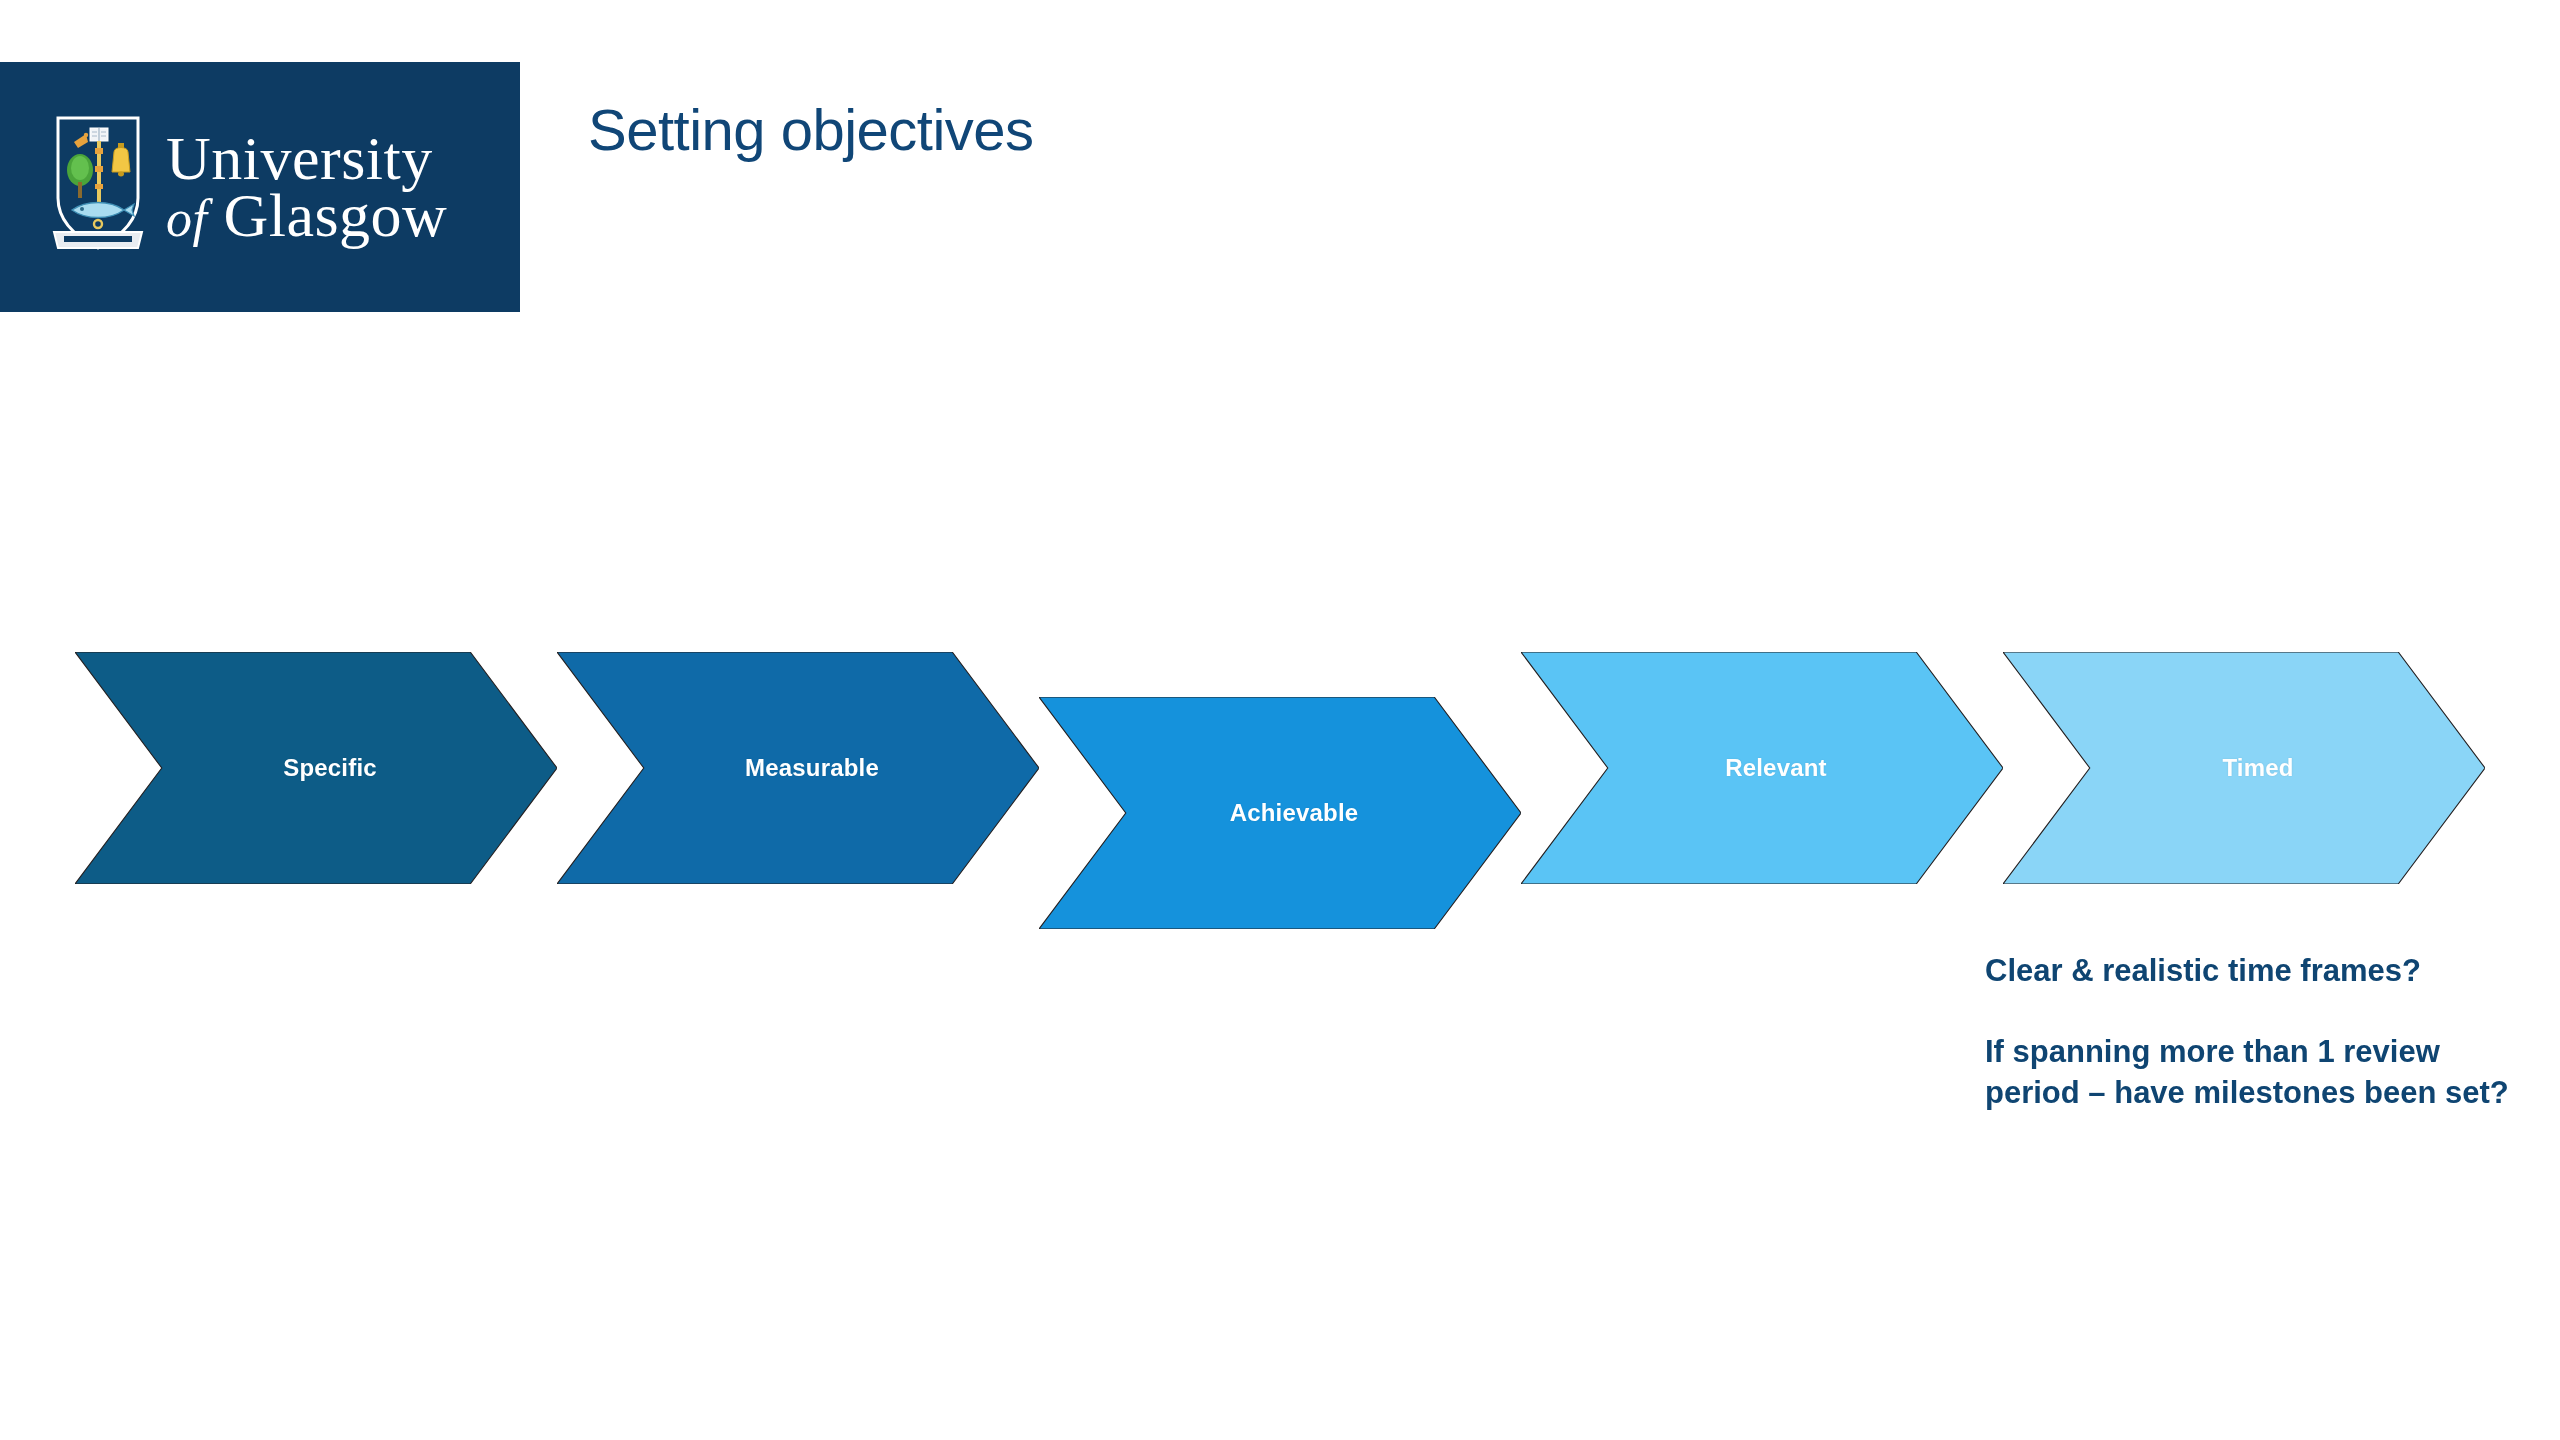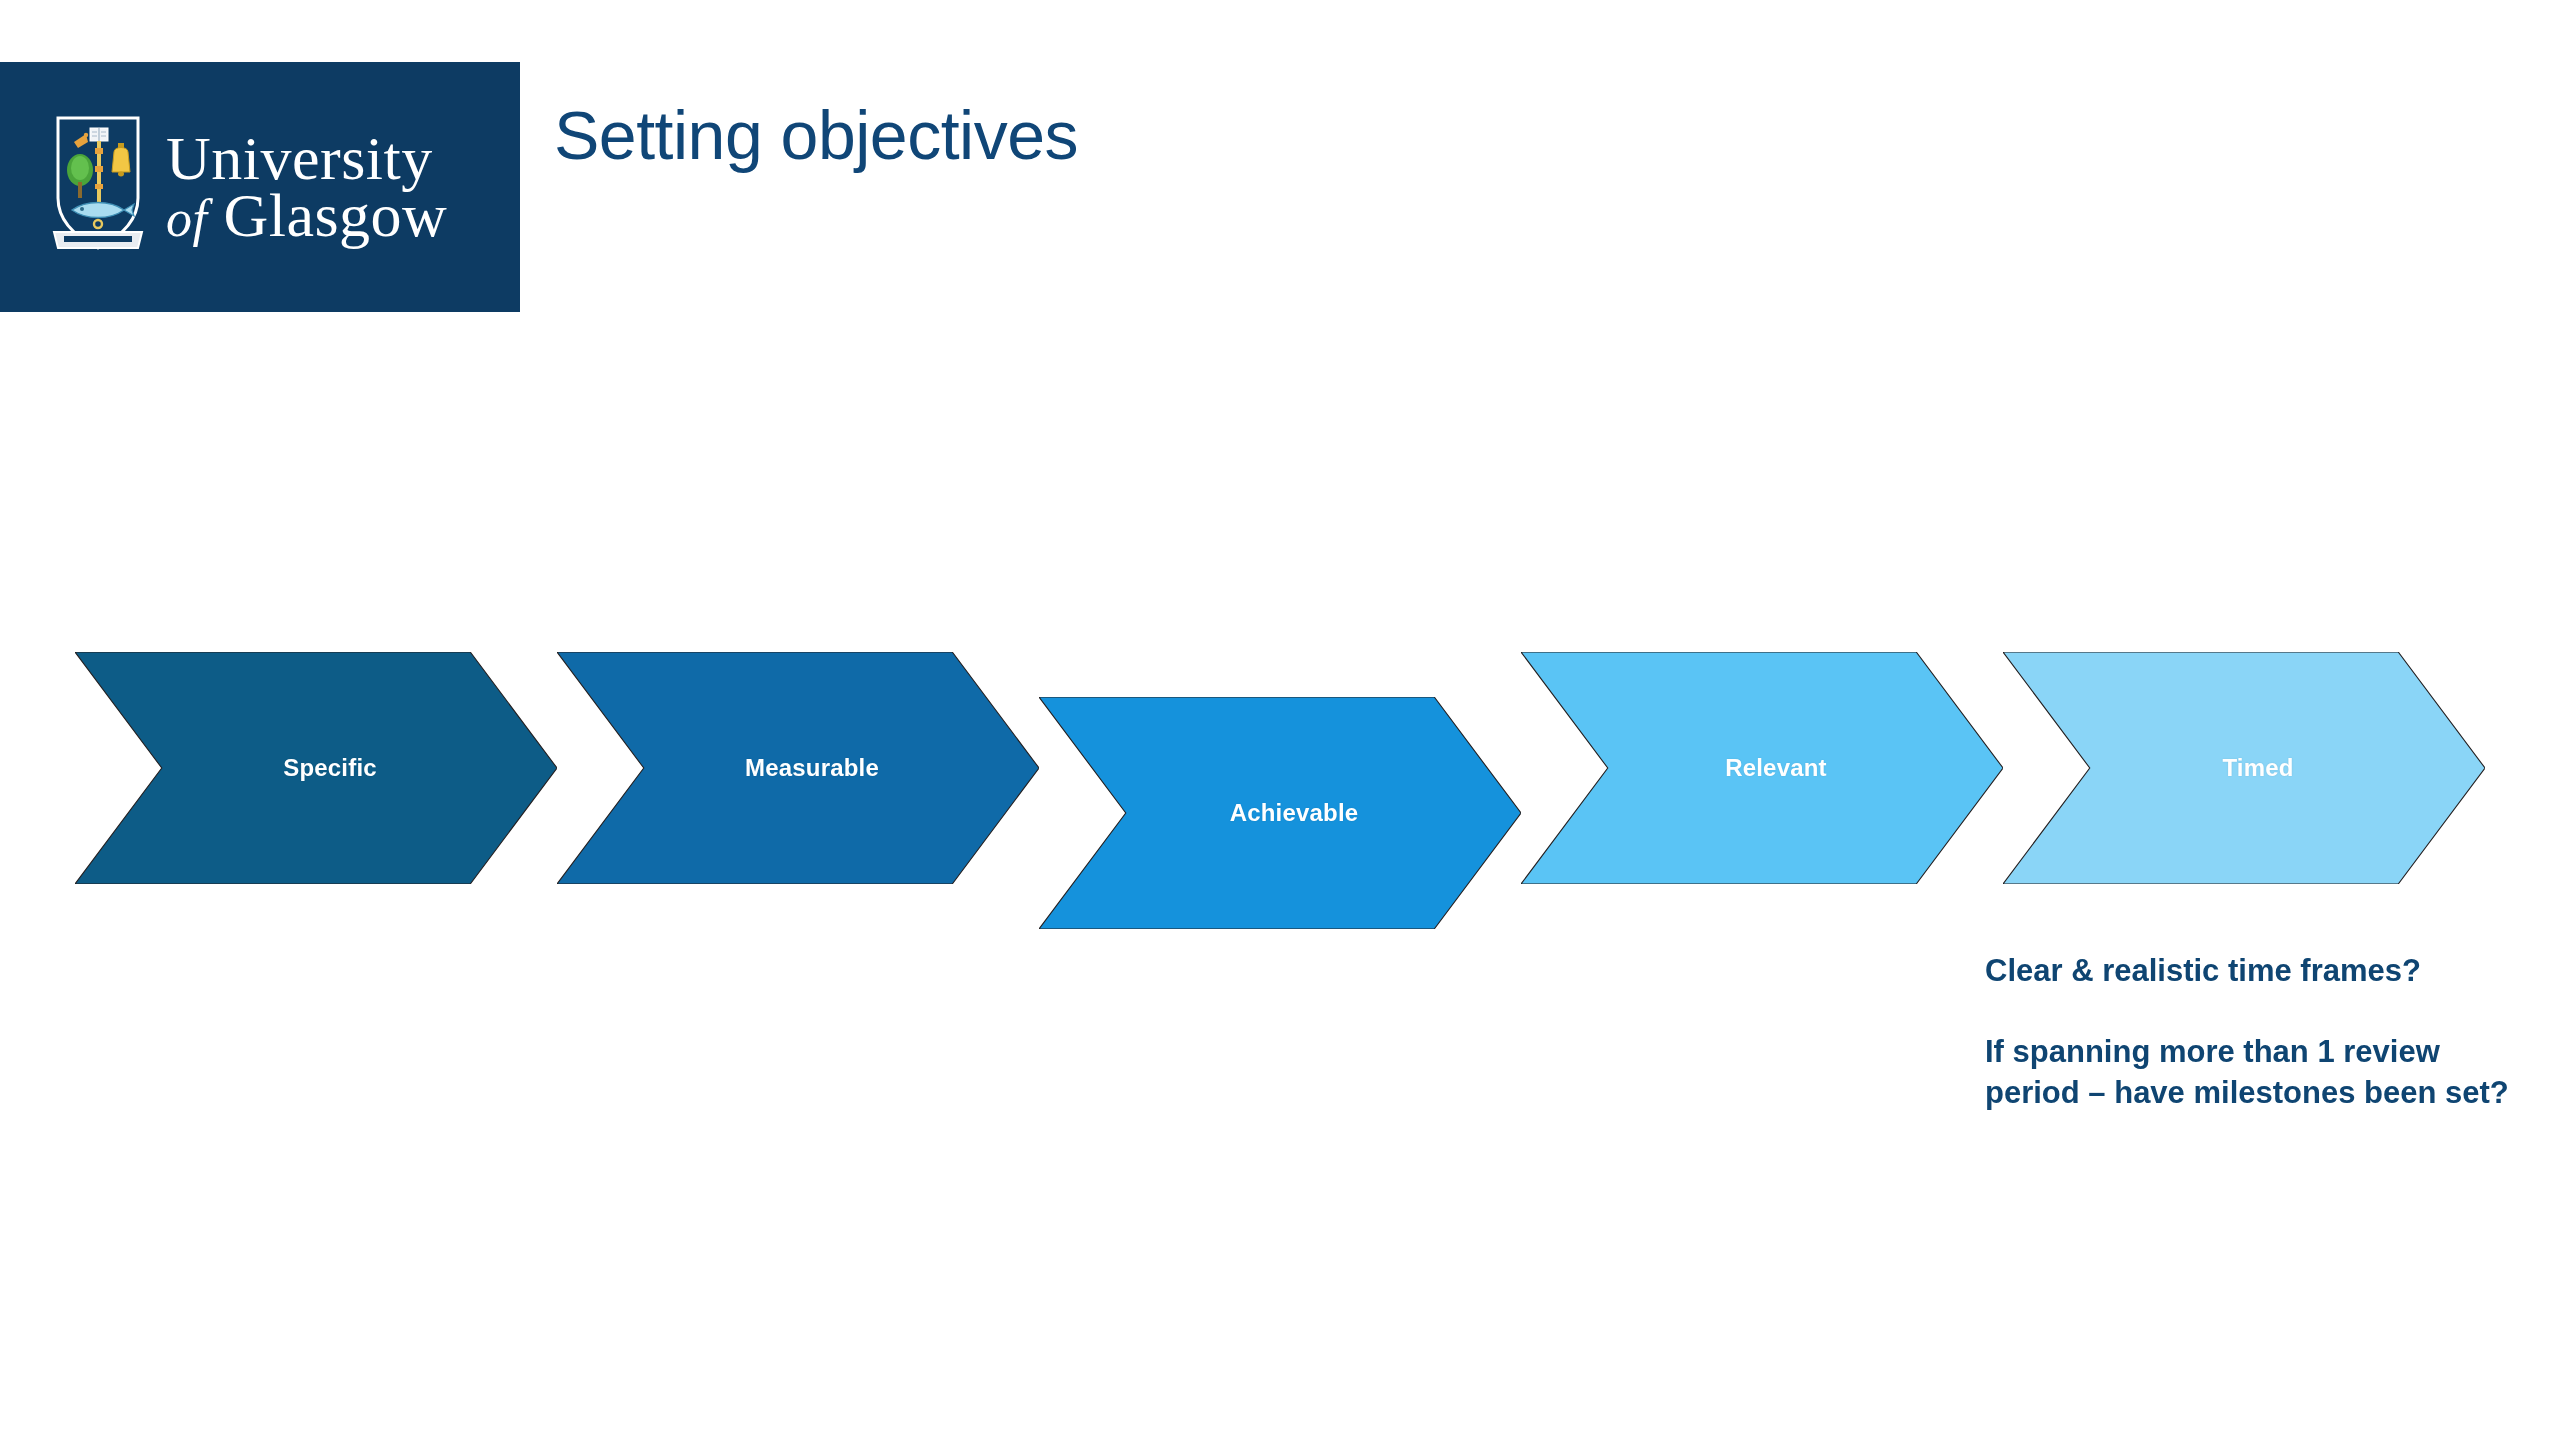--- a/index.html
+++ b/index.html
@@ -64,23 +64,23 @@
     white-space: nowrap;
   }
   .wm-of {
     font-style: italic;
     font-size: 52px;
   }
 
   
   #page-title {
     position: absolute;
-    left: 554px;
+    left: 588px;
     top: 96px;
-    font-size: 68px;
+    font-size: 58px;
     font-weight: 400;
     color: #104677;
     letter-spacing: -0.5px;
     white-space: nowrap;
   }
 
   
   #chevron-row {
     position: absolute;
     left: 0px;

